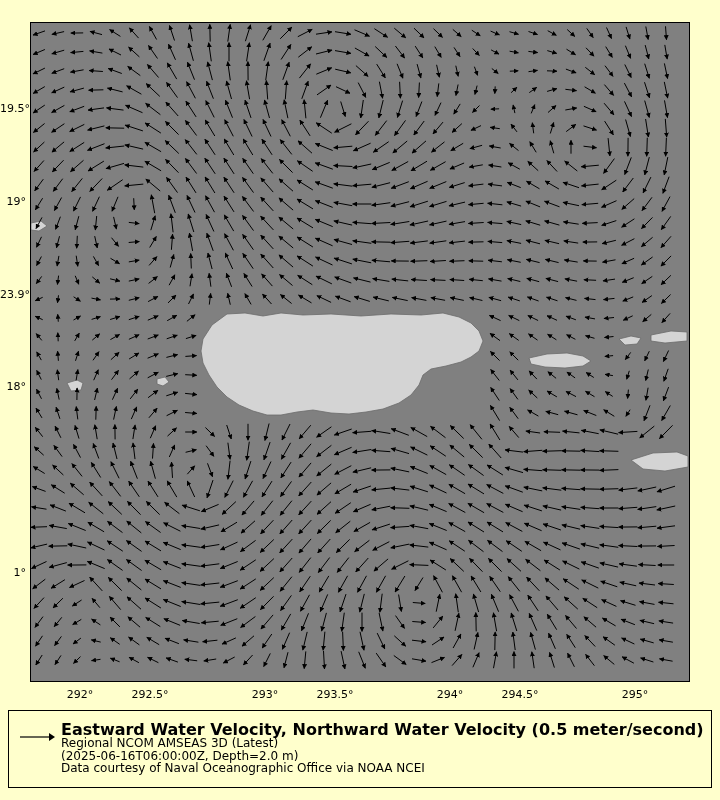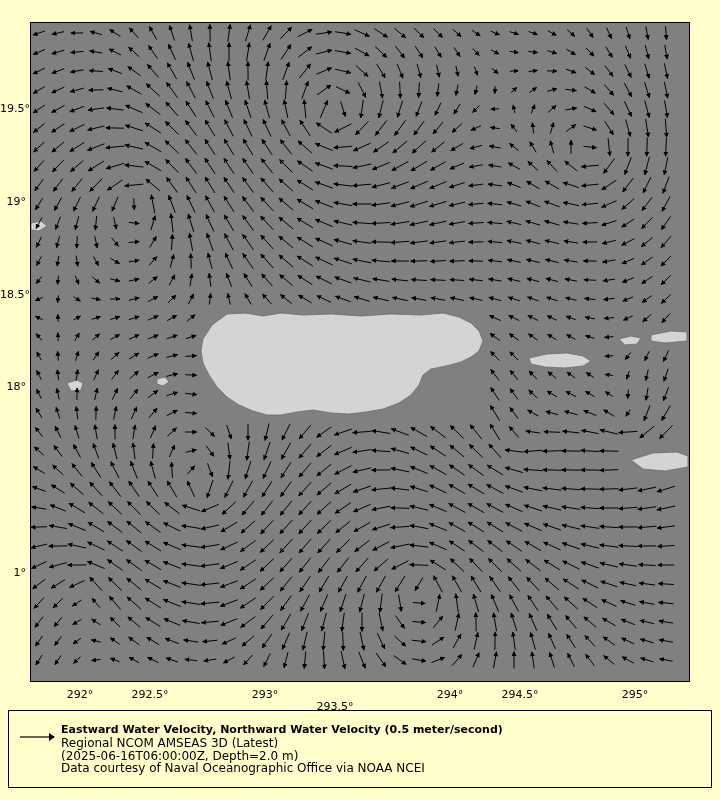--- a/index.html
+++ b/index.html
@@ -48,42 +48,42 @@
     position:relative;
     width:100%;height:100%;
   }
   #legend-arrow{
     position:absolute;left:10px;top:20px;width:36px;height:12px;
   }
   #legend-text{
     position:absolute;left:52px;top:12px;right:6px;
   }
   #legend-title{
-    font-size:11px;font-weight:bold;color:#000;line-height:14px;
+    font-size:16px;font-weight:bold;color:#000;line-height:14px;
   }
   .legend-sub{
     font-size:12px;color:#000;line-height:12.5px;
   }
 </style>
 </head>
 <body>
 
 <div id="app">
 
   <div class="axis-label y-label" style="left:0px;top:102px;width:26px;">19.5°</div>
   <div class="axis-label y-label" style="left:0px;top:195px;width:26px;">19°</div>
-  <div class="axis-label y-label" style="left:0px;top:288px;width:26px;">18.5°</div>
+  <div class="axis-label y-label" style="left:0px;top:288px;width:26px;">23.9°</div>
   <div class="axis-label y-label" style="left:0px;top:380px;width:26px;">18°</div>
   <div class="axis-label y-label" style="left:0px;top:473px;width:26px;padding-left:44px;">17.5°</div>
   <div class="axis-label y-label" style="left:0px;top:566px;width:26px;">1°</div>
 
   <div class="axis-label x-label" style="left:50px;top:688px;width:60px;">292°</div>
   <div class="axis-label x-label" style="left:113px;top:688px;width:74px;">292.5°</div>
   <div class="axis-label x-label" style="left:235px;top:688px;width:60px;">293°</div>
-  <div class="axis-label x-label" style="left:298px;top:688px;width:74px;margin-top:12px;">293.5°</div>
+  <div class="axis-label x-label" style="left:298px;top:688px;width:74px;">293.5°</div>
   <div class="axis-label x-label" style="left:420px;top:688px;width:60px;">294°</div>
   <div class="axis-label x-label" style="left:483px;top:688px;width:74px;">294.5°</div>
   <div class="axis-label x-label" style="left:605px;top:688px;width:60px;">295°</div>
 
   <div id="plot-frame">
 
     <svg id="land-layer" viewBox="0 0 658 658">
 
       <path fill="#d4d4d4" stroke="#6b6b6b" stroke-width="0.8" d="M181,302 L196,291 L214,290 L232,293 L250,290 L272,292 L300,291 L330,293 L360,291 L390,292 L412,290
            L428,294 L440,300 L448,308 L452,318 L448,328 L440,334 L430,339 L415,343 L400,346 L392,352 L388,362

